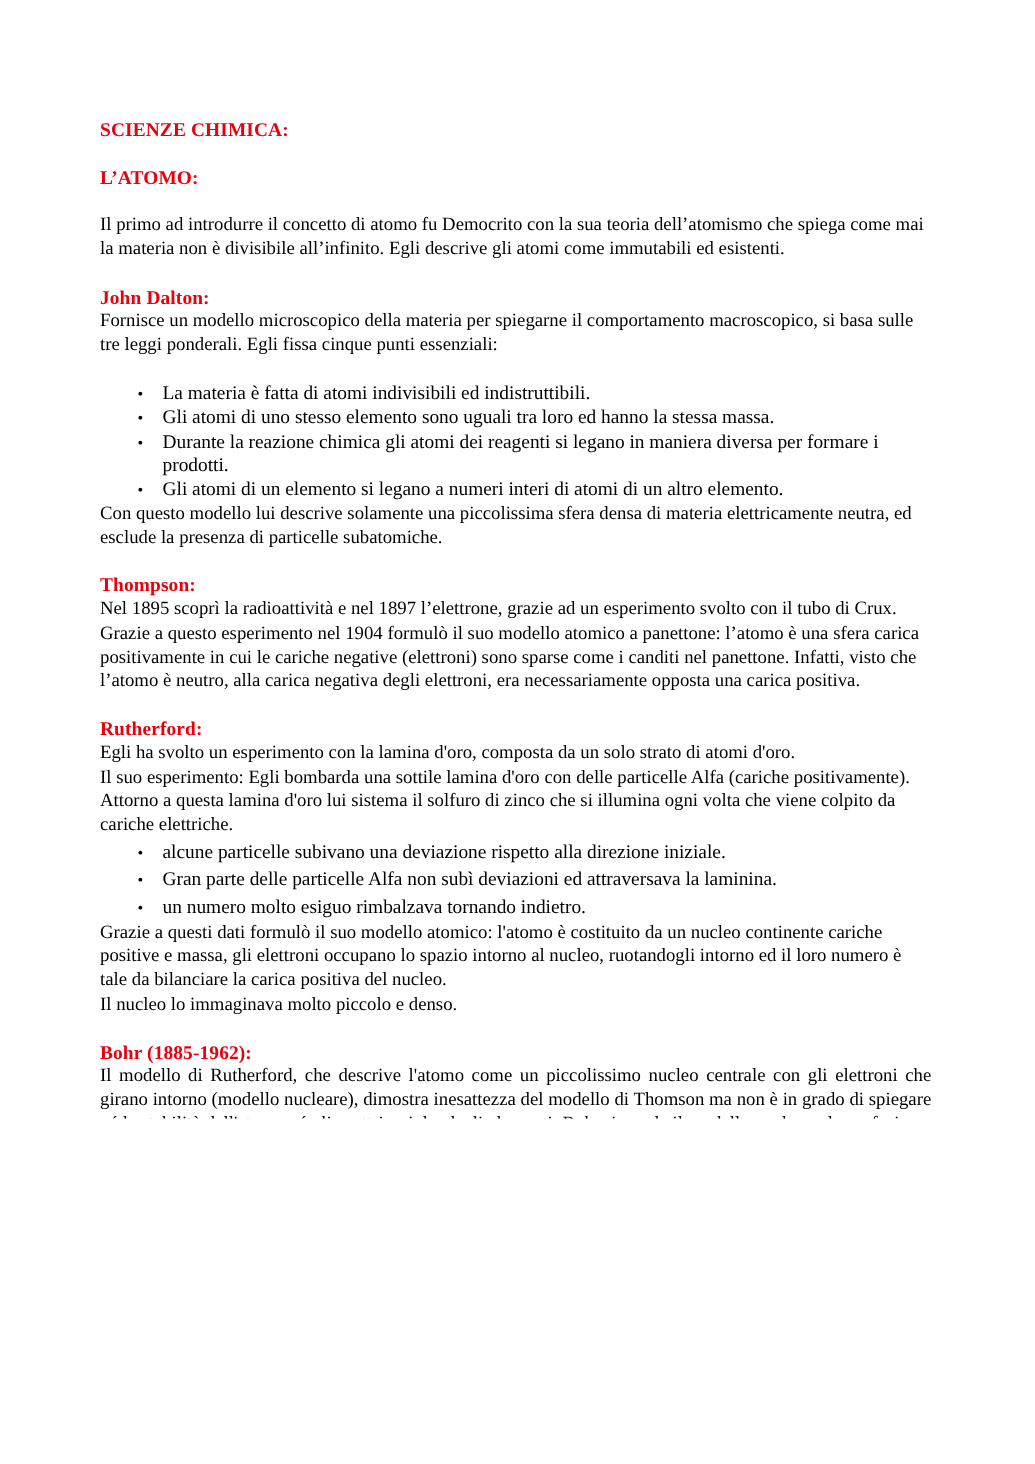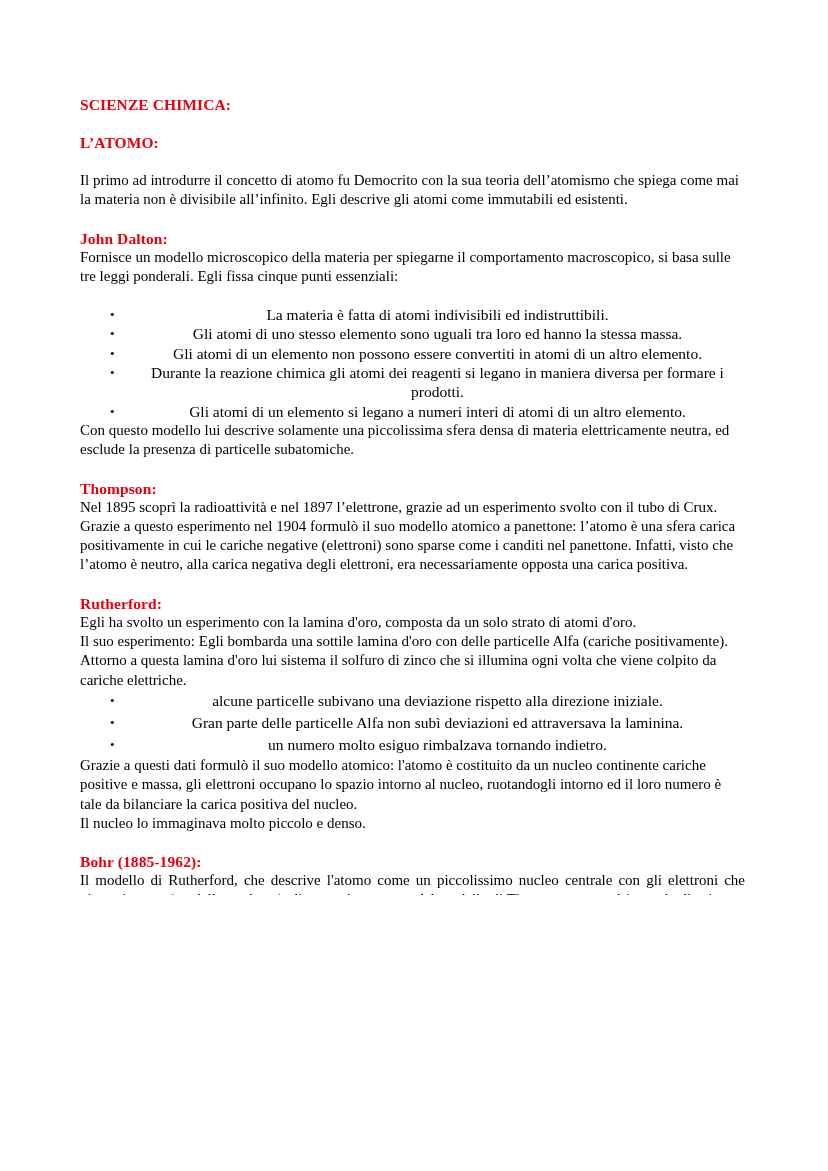--- a/index.html
+++ b/index.html
@@ -42,21 +42,20 @@
     text-align: left;
   }
   p.para.justify {
     text-align: justify;
     text-justify: inter-word;
   }
   ul.bullets {
     margin: 0;
     padding: 0;
     list-style: none;
-    text-align: center;
   }
   ul.bullets > li {
     position: relative;
     padding-left: 50px;
     font-size: 15.5px;
     line-height: 19.3px;
     margin: 0;
   }
   ul.bullets > li::before {
     content: "\2022";
@@ -96,21 +95,20 @@
     <div class="spacer-line"></div>
 
     <h2 class="heading">John Dalton:</h2>
     <p class="para">Fornisce un modello microscopico della materia per spiegarne il comportamento macroscopico, si basa sulle tre leggi ponderali. Egli fissa cinque punti essenziali:</p>
 
     <div class="spacer-line"></div>
 
     <ul class="bullets">
       <li>La materia è fatta di atomi indivisibili ed indistruttibili.</li>
       <li>Gli atomi di uno stesso elemento sono uguali tra loro ed hanno la stessa massa.</li>
-      <li>Gli atomi di un elemento non possono essere convertiti in atomi di un altro elemento.</li>
       <li>Durante la reazione chimica gli atomi dei reagenti si legano in maniera diversa per formare i prodotti.</li>
       <li>Gli atomi di un elemento si legano a numeri interi di atomi di un altro elemento.</li>
     </ul>
 
     <p class="para">Con questo modello lui descrive solamente una piccolissima sfera densa di materia elettricamente neutra, ed esclude la presenza di particelle subatomiche.</p>
 
     <div class="spacer-line"></div>
 
     <h2 class="heading">Thompson:</h2>
     <p class="para">Nel 1895 scoprì la radioattività e nel 1897 l’elettrone, grazie ad un esperimento svolto con il tubo di Crux. Grazie a questo esperimento nel 1904 formulò il suo modello atomico a panettone: l’atomo è una sfera carica positivamente in cui le cariche negative (elettroni) sono sparse come i canditi nel panettone. Infatti, visto che l’atomo è neutro, alla carica negativa degli elettroni, era necessariamente opposta una carica positiva.</p>

